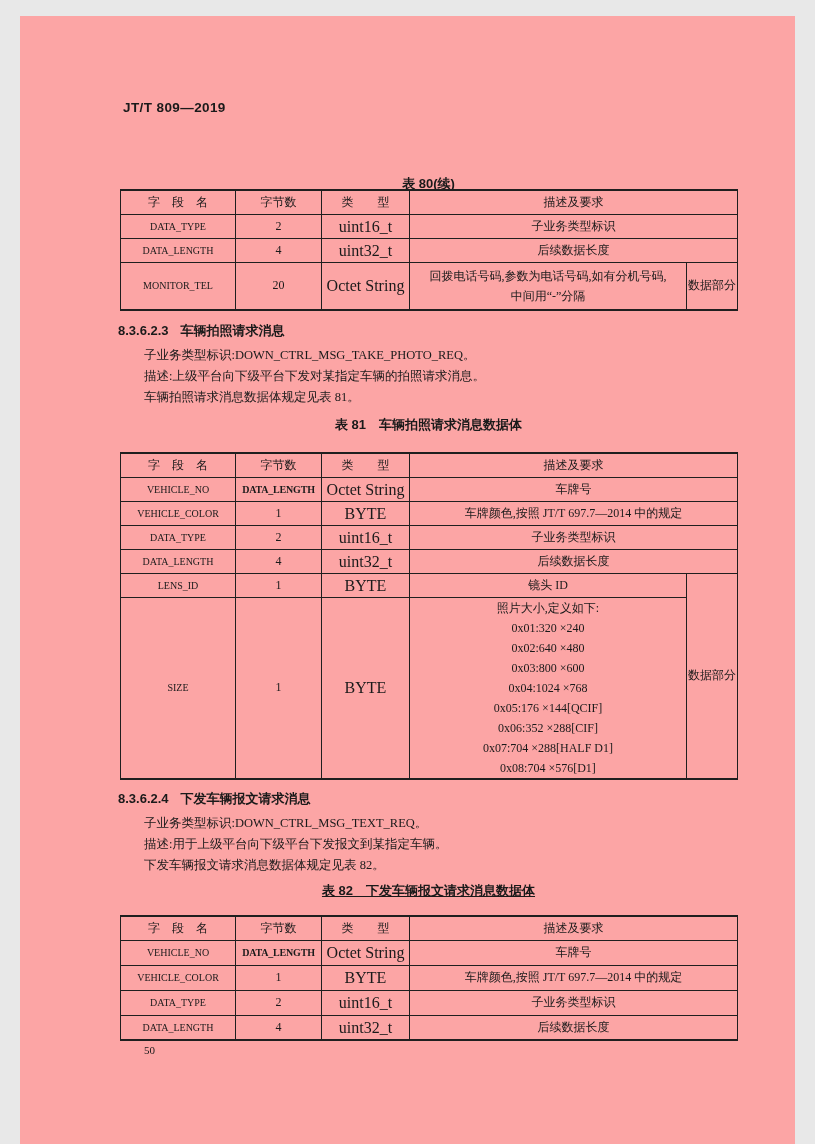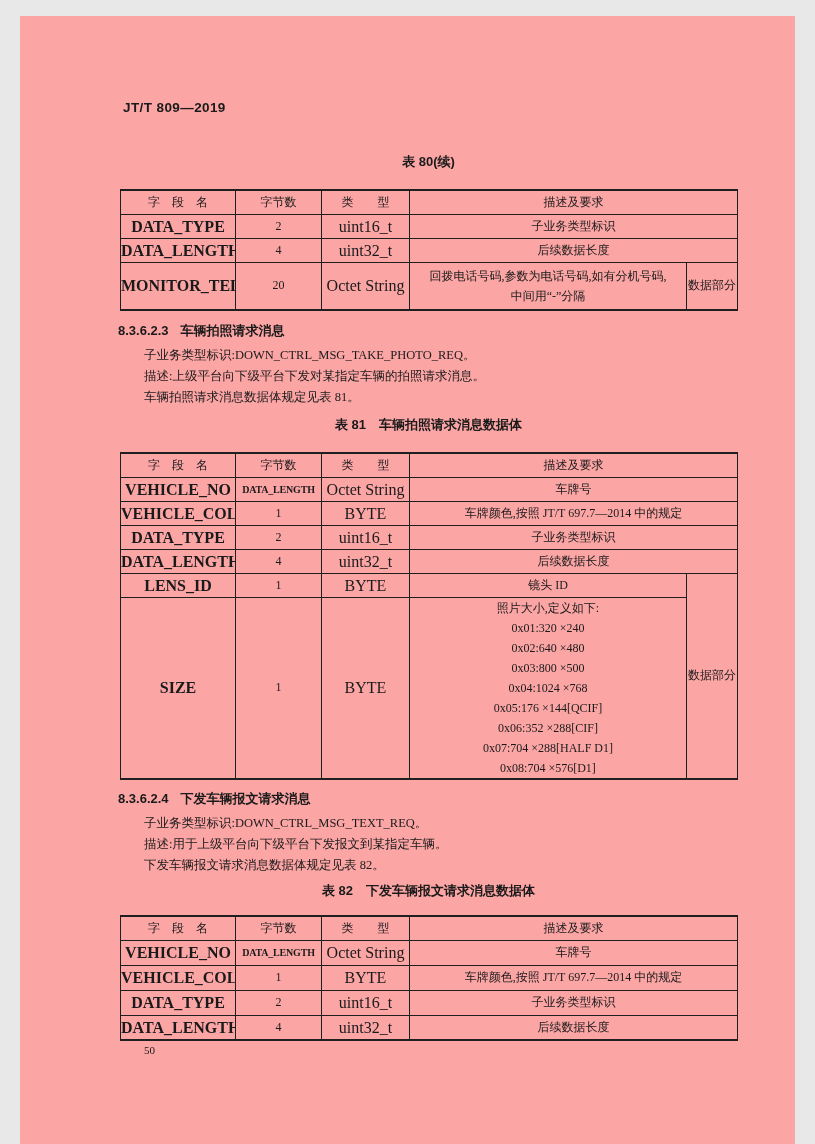--- a/index.html
+++ b/index.html
@@ -11,37 +11,37 @@
   .doc-code {
     position:absolute; left:103px; top:84px;
     font-family:"Liberation Sans", sans-serif; font-weight:700;
     font-size:13.5px; letter-spacing:0.4px;
   }
   .caption {
     position:absolute; left:100px; width:617px; text-align:center;
     font-family:"Liberation Sans", sans-serif; font-weight:700; font-size:13px;
     line-height:16px;
   }
-  .cap80 { top:138px; }
+  .cap80 { top:160px; }
   .cap81 { top:401px; }
-  .cap82 { top:867px; }
+  .cap82 { top:867px;text-decoration:underline; }
   table.t {
     position:absolute; left:100px; width:617px; table-layout:fixed;
     border-collapse:collapse; border-top:2px solid #1f1f1f; border-bottom:2px solid #1f1f1f;
     font-size:12px;
   }
   .t80 { top:173px; }
   .t81 { top:436px; }
   .t82 { top:899px; }
   table.t td {
     border:1px solid #1f1f1f; padding:0; vertical-align:middle;
     text-align:center; line-height:15px; overflow:hidden;
   }
   td.hc { font-size:12px; }
-  td.field { font-weight:700; font-size:16px; }
+  td.field { font-weight:400; font-size:10px; }
   td.bts  { font-size:12px; }
   td.bts-long { font-size:10px; font-weight:700; letter-spacing:-0.2px; }
   td.typ { font-size:16px; }
   td.desc { text-align:left; padding-left:11px; padding-right:6px; font-size:12px; }
   td.desc .ln { line-height:20px; }
   td.part { font-size:12px; line-height:17px; padding:0 2px; }
   tr.h24 { height:24px; }
   tr.h25 { height:25px; }
   tr.h48 { height:48px; }
   tr.h180 { height:180px; }
@@ -166,21 +166,21 @@
       <td class="part" rowspan="2">数据部分</td>
     </tr>
     <tr class="h180">
       <td class="field">SIZE</td>
       <td class="bts">1</td>
       <td class="typ">BYTE</td>
       <td class="desc">
         <div class="ln">照片大小,定义如下:</div>
         <div class="ln">0x01:320 ×240</div>
         <div class="ln">0x02:640 ×480</div>
-        <div class="ln">0x03:800 ×500</div>
+        <div class="ln">0x03:800 ×600</div>
         <div class="ln">0x04:1024 ×768</div>
         <div class="ln">0x05:176 ×144[QCIF]</div>
         <div class="ln">0x06:352 ×288[CIF]</div>
         <div class="ln">0x07:704 ×288[HALF D1]</div>
         <div class="ln">0x08:704 ×576[D1]</div>
       </td>
     </tr>
   </tbody>
     </table>
 

